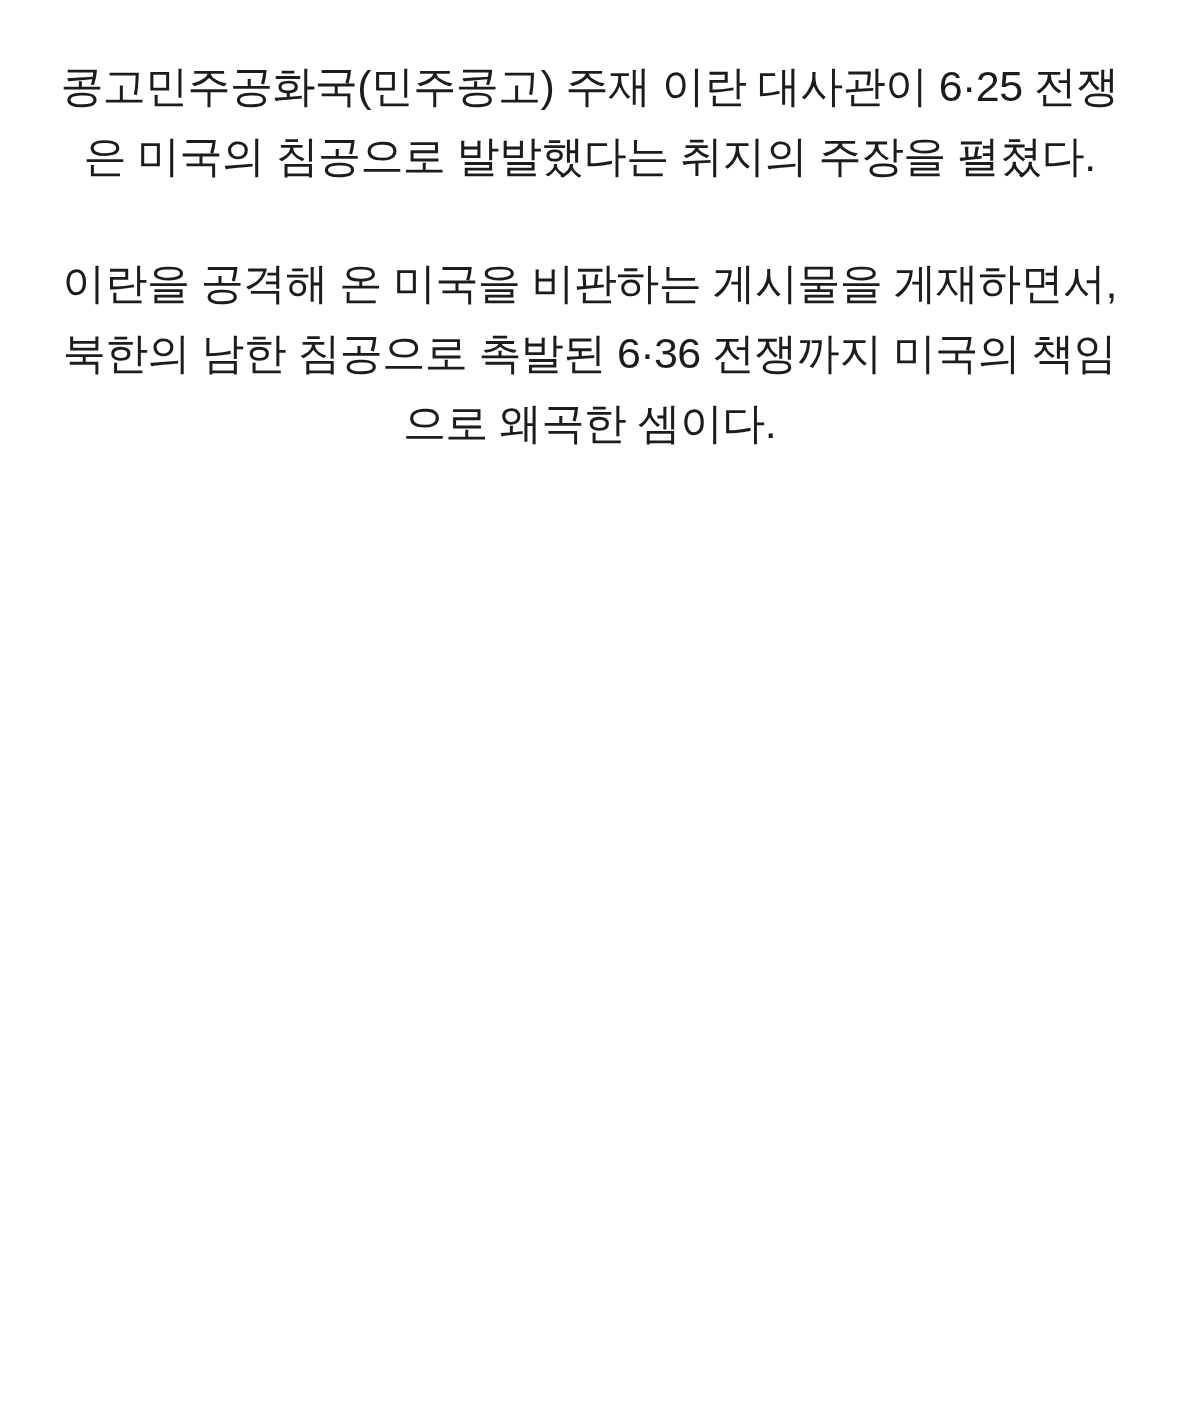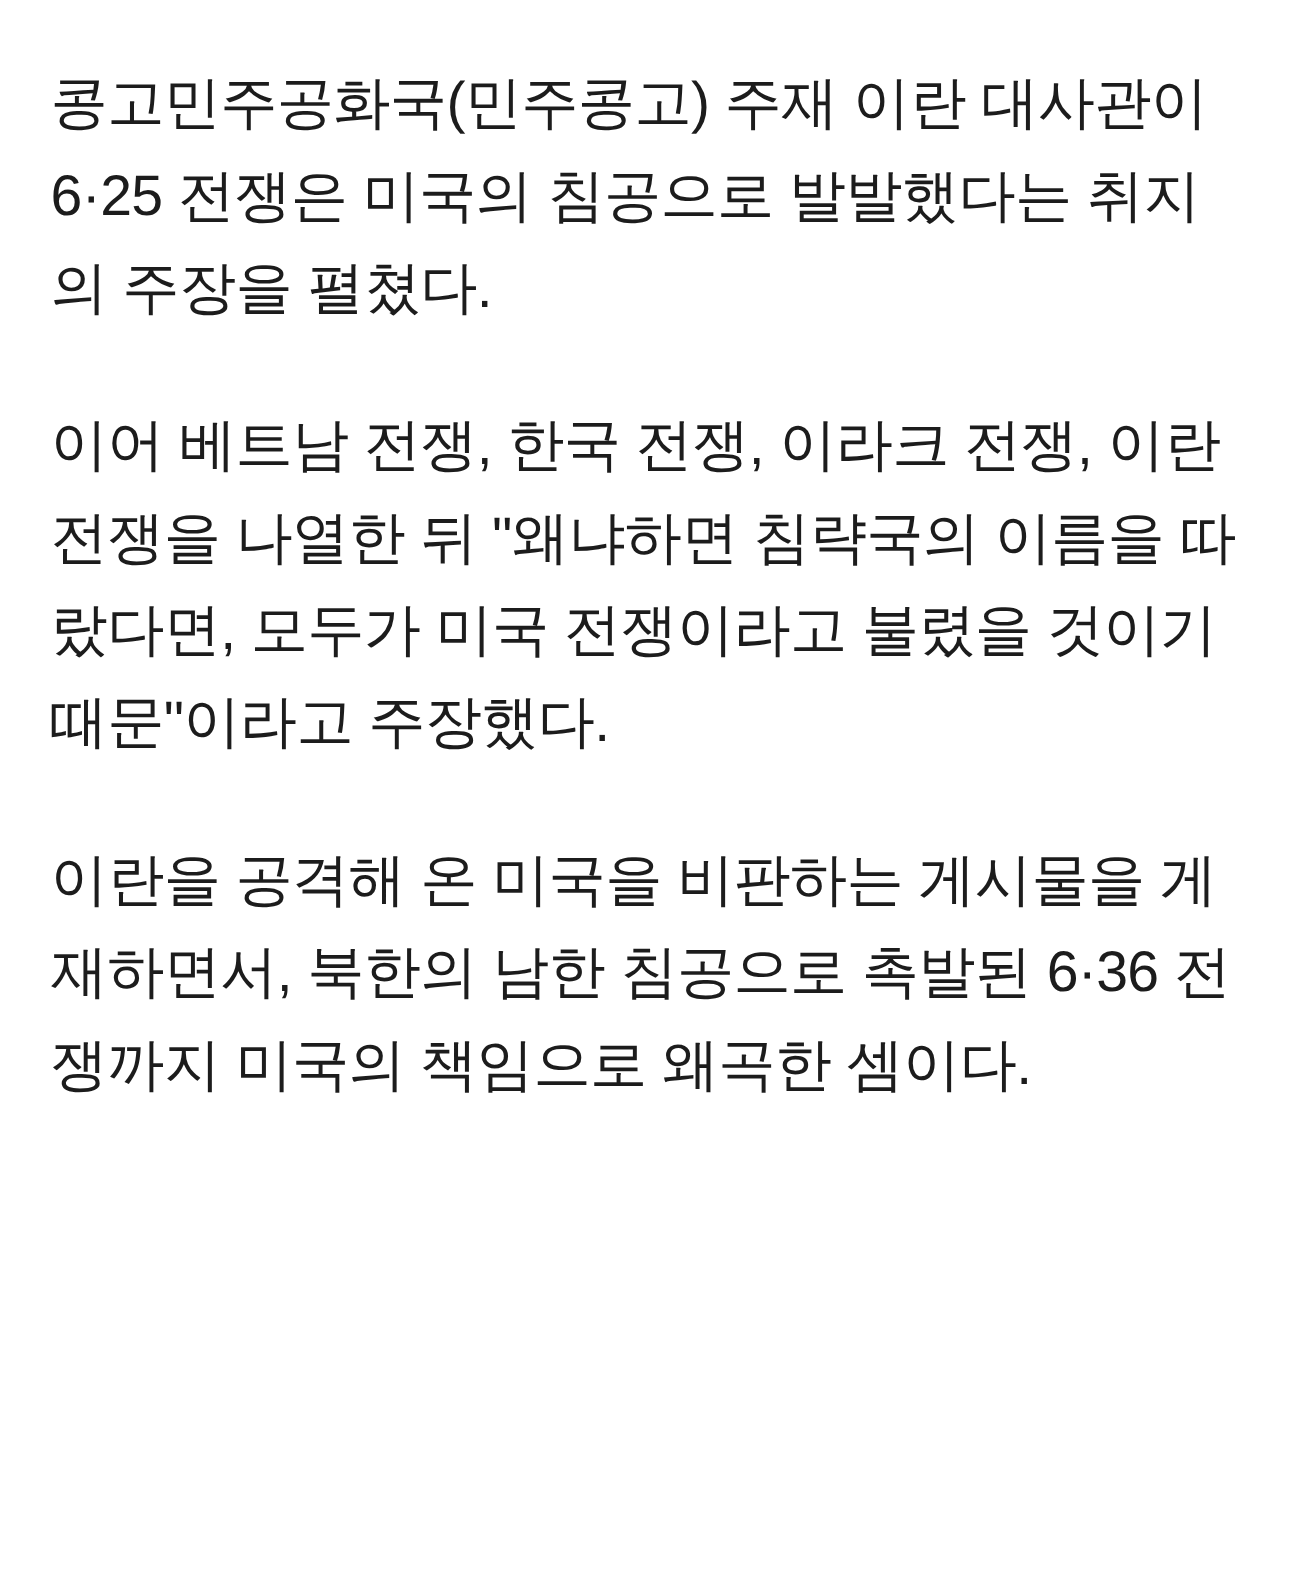--- a/index.html
+++ b/index.html
@@ -14,33 +14,32 @@
     font-family: "Liberation Sans", "DejaVu Sans", sans-serif;
     color: #1a1a1a;
     -webkit-font-smoothing: antialiased;
   }
   .article {
     box-sizing: border-box;
     width: 1179px;
     padding: 52px 46px 40px 46px;
   }
   .para {
-    font-size: 52px;
+    font-size: 43px;
     line-height: 1.62;
     letter-spacing: -0.6px;
     color: #1c1c1c;
     margin: 0 0 58px 0;
     word-break: break-all;
-    text-align: left;
+    text-align: center;
     font-weight: 400;
   }
   .para:last-child {
     margin-bottom: 0;
   }
 </style>
 </head>
 <body>
 
 <div class="article">
   <p class="para">콩고민주공화국(민주콩고) 주재 이란 대사관이 6·25 전쟁은 미국의 침공으로 발발했다는 취지의 주장을 펼쳤다.</p>
-  <p class="para">이어 베트남 전쟁, 한국 전쟁, 이라크 전쟁, 이란 전쟁을 나열한 뒤 "왜냐하면 침략국의 이름을 따랐다면, 모두가 미국 전쟁이라고 불렸을 것이기 때문"이라고 주장했다.</p>
   <p class="para">이란을 공격해 온 미국을 비판하는 게시물을 게재하면서, 북한의 남한 침공으로 촉발된 6·36 전쟁까지 미국의 책임으로 왜곡한 셈이다.</p>
 </div>
 
 </body></html>

